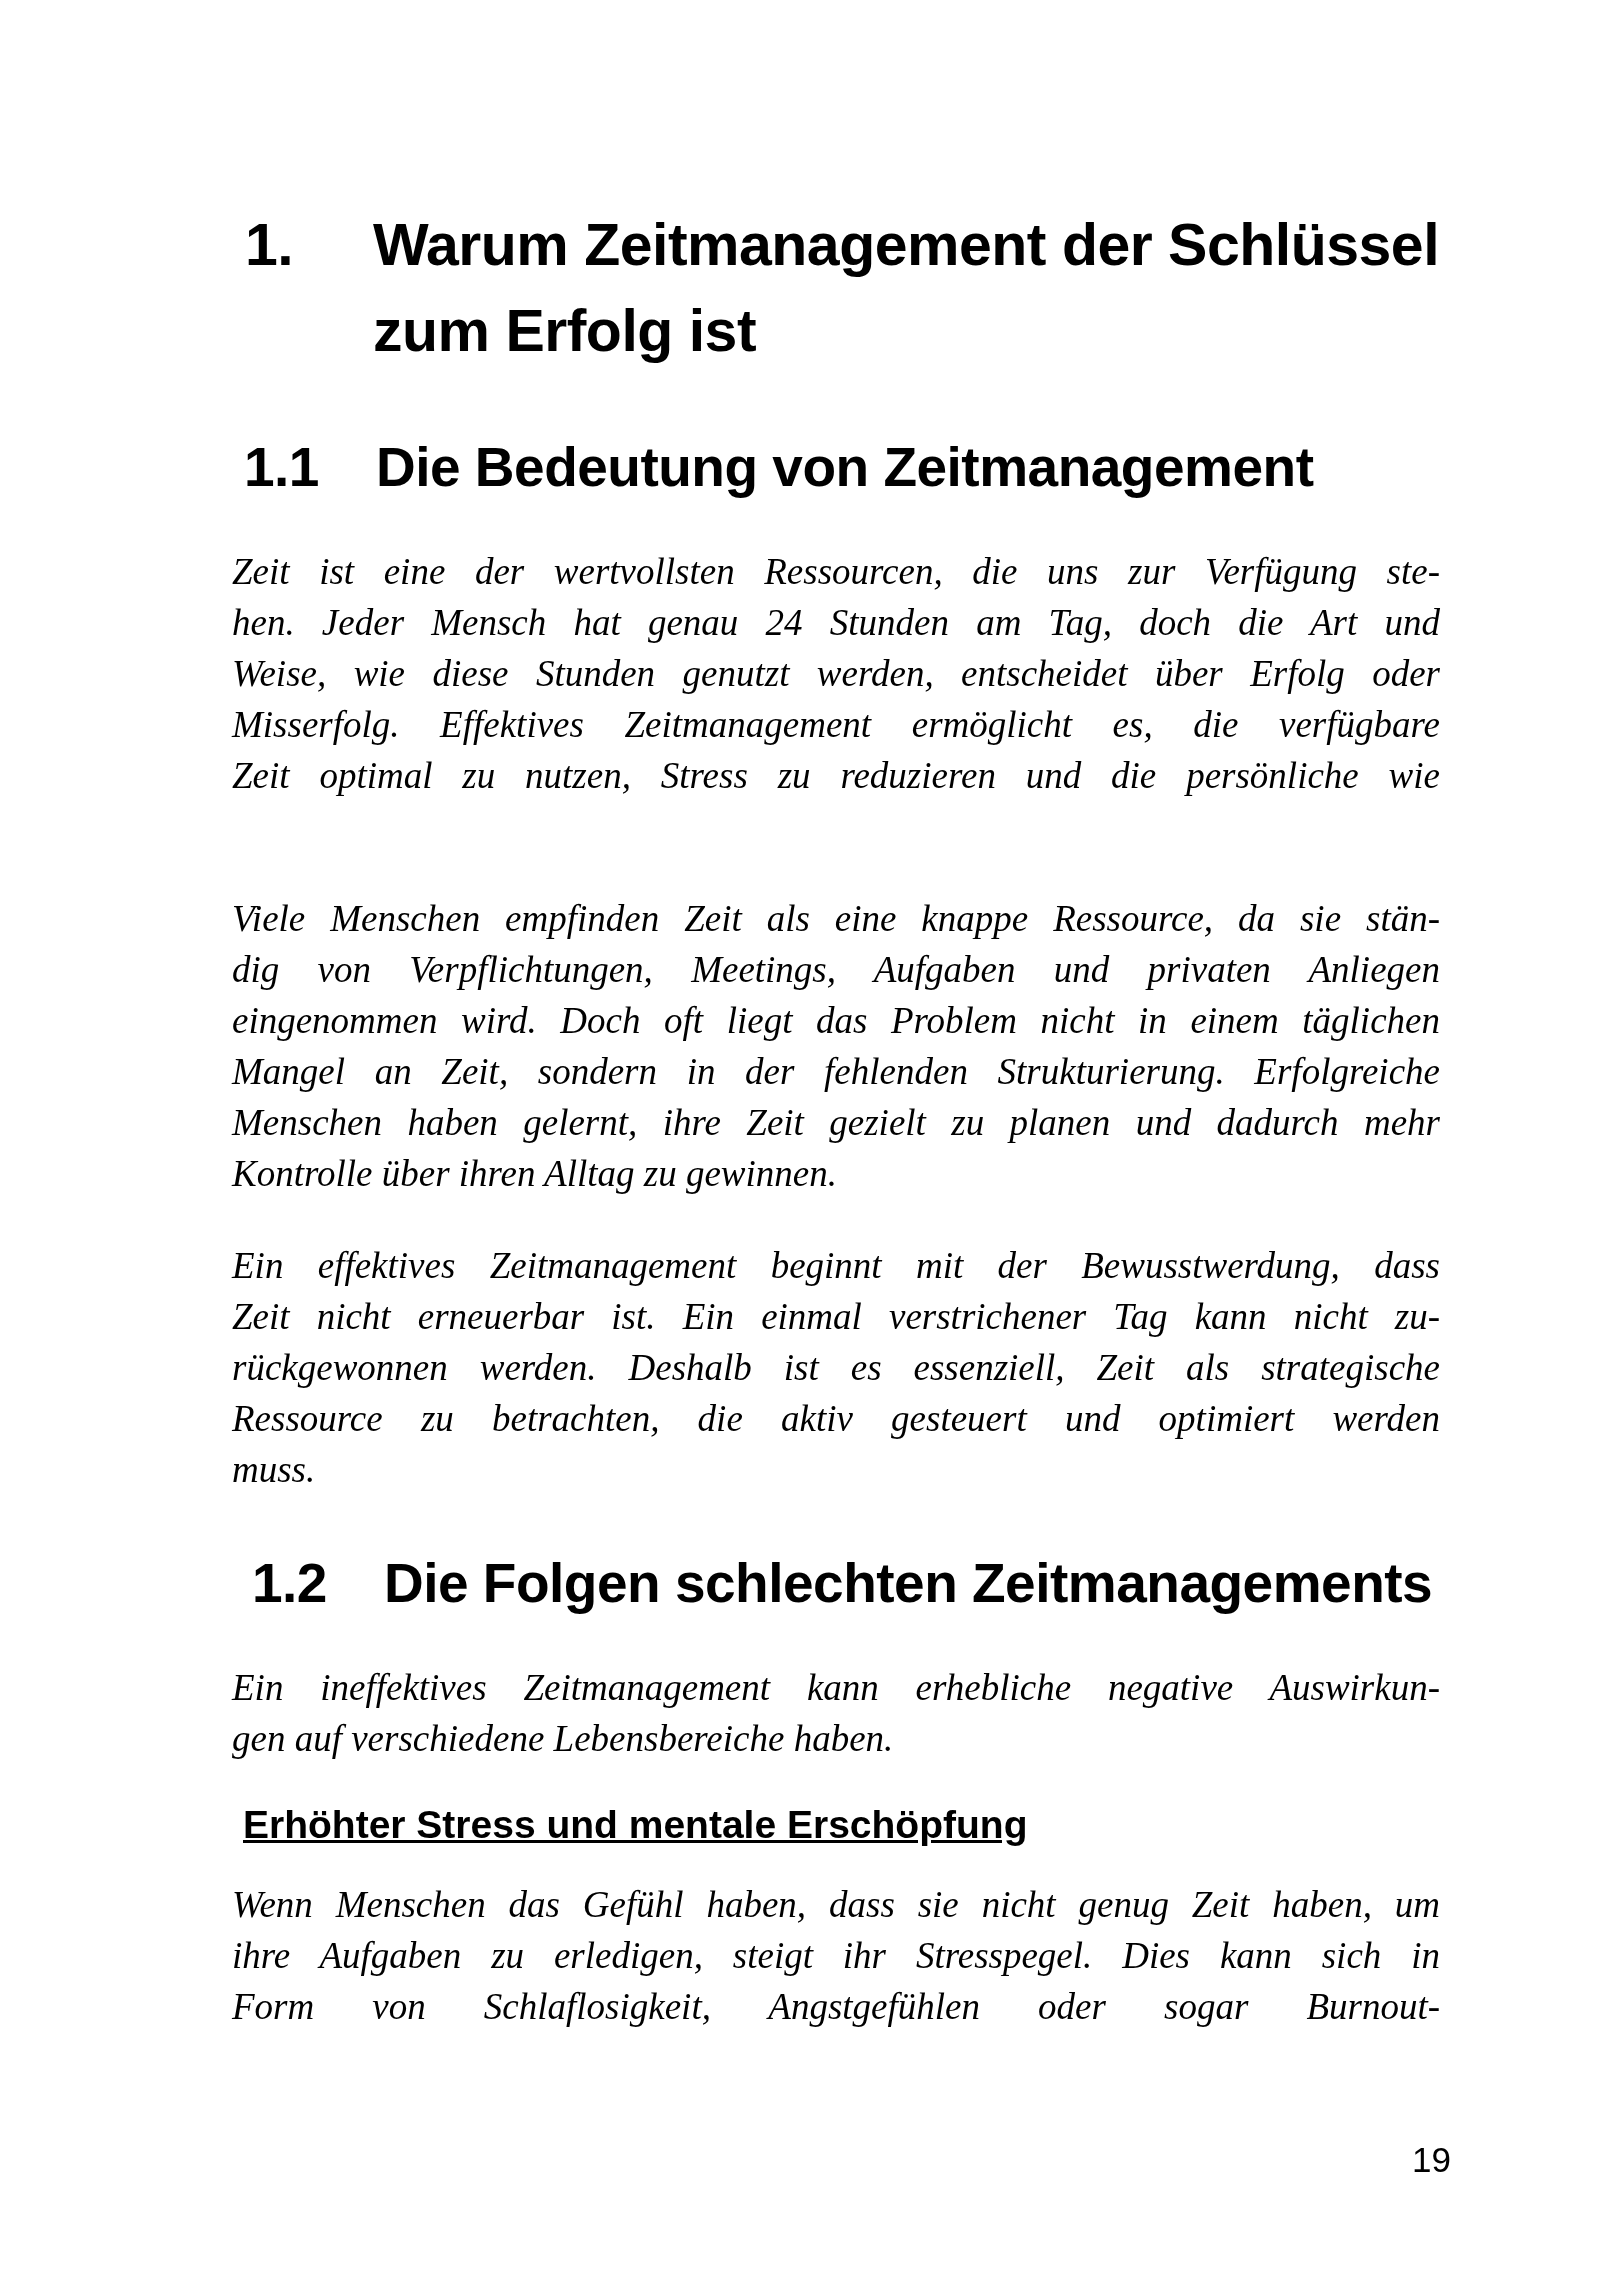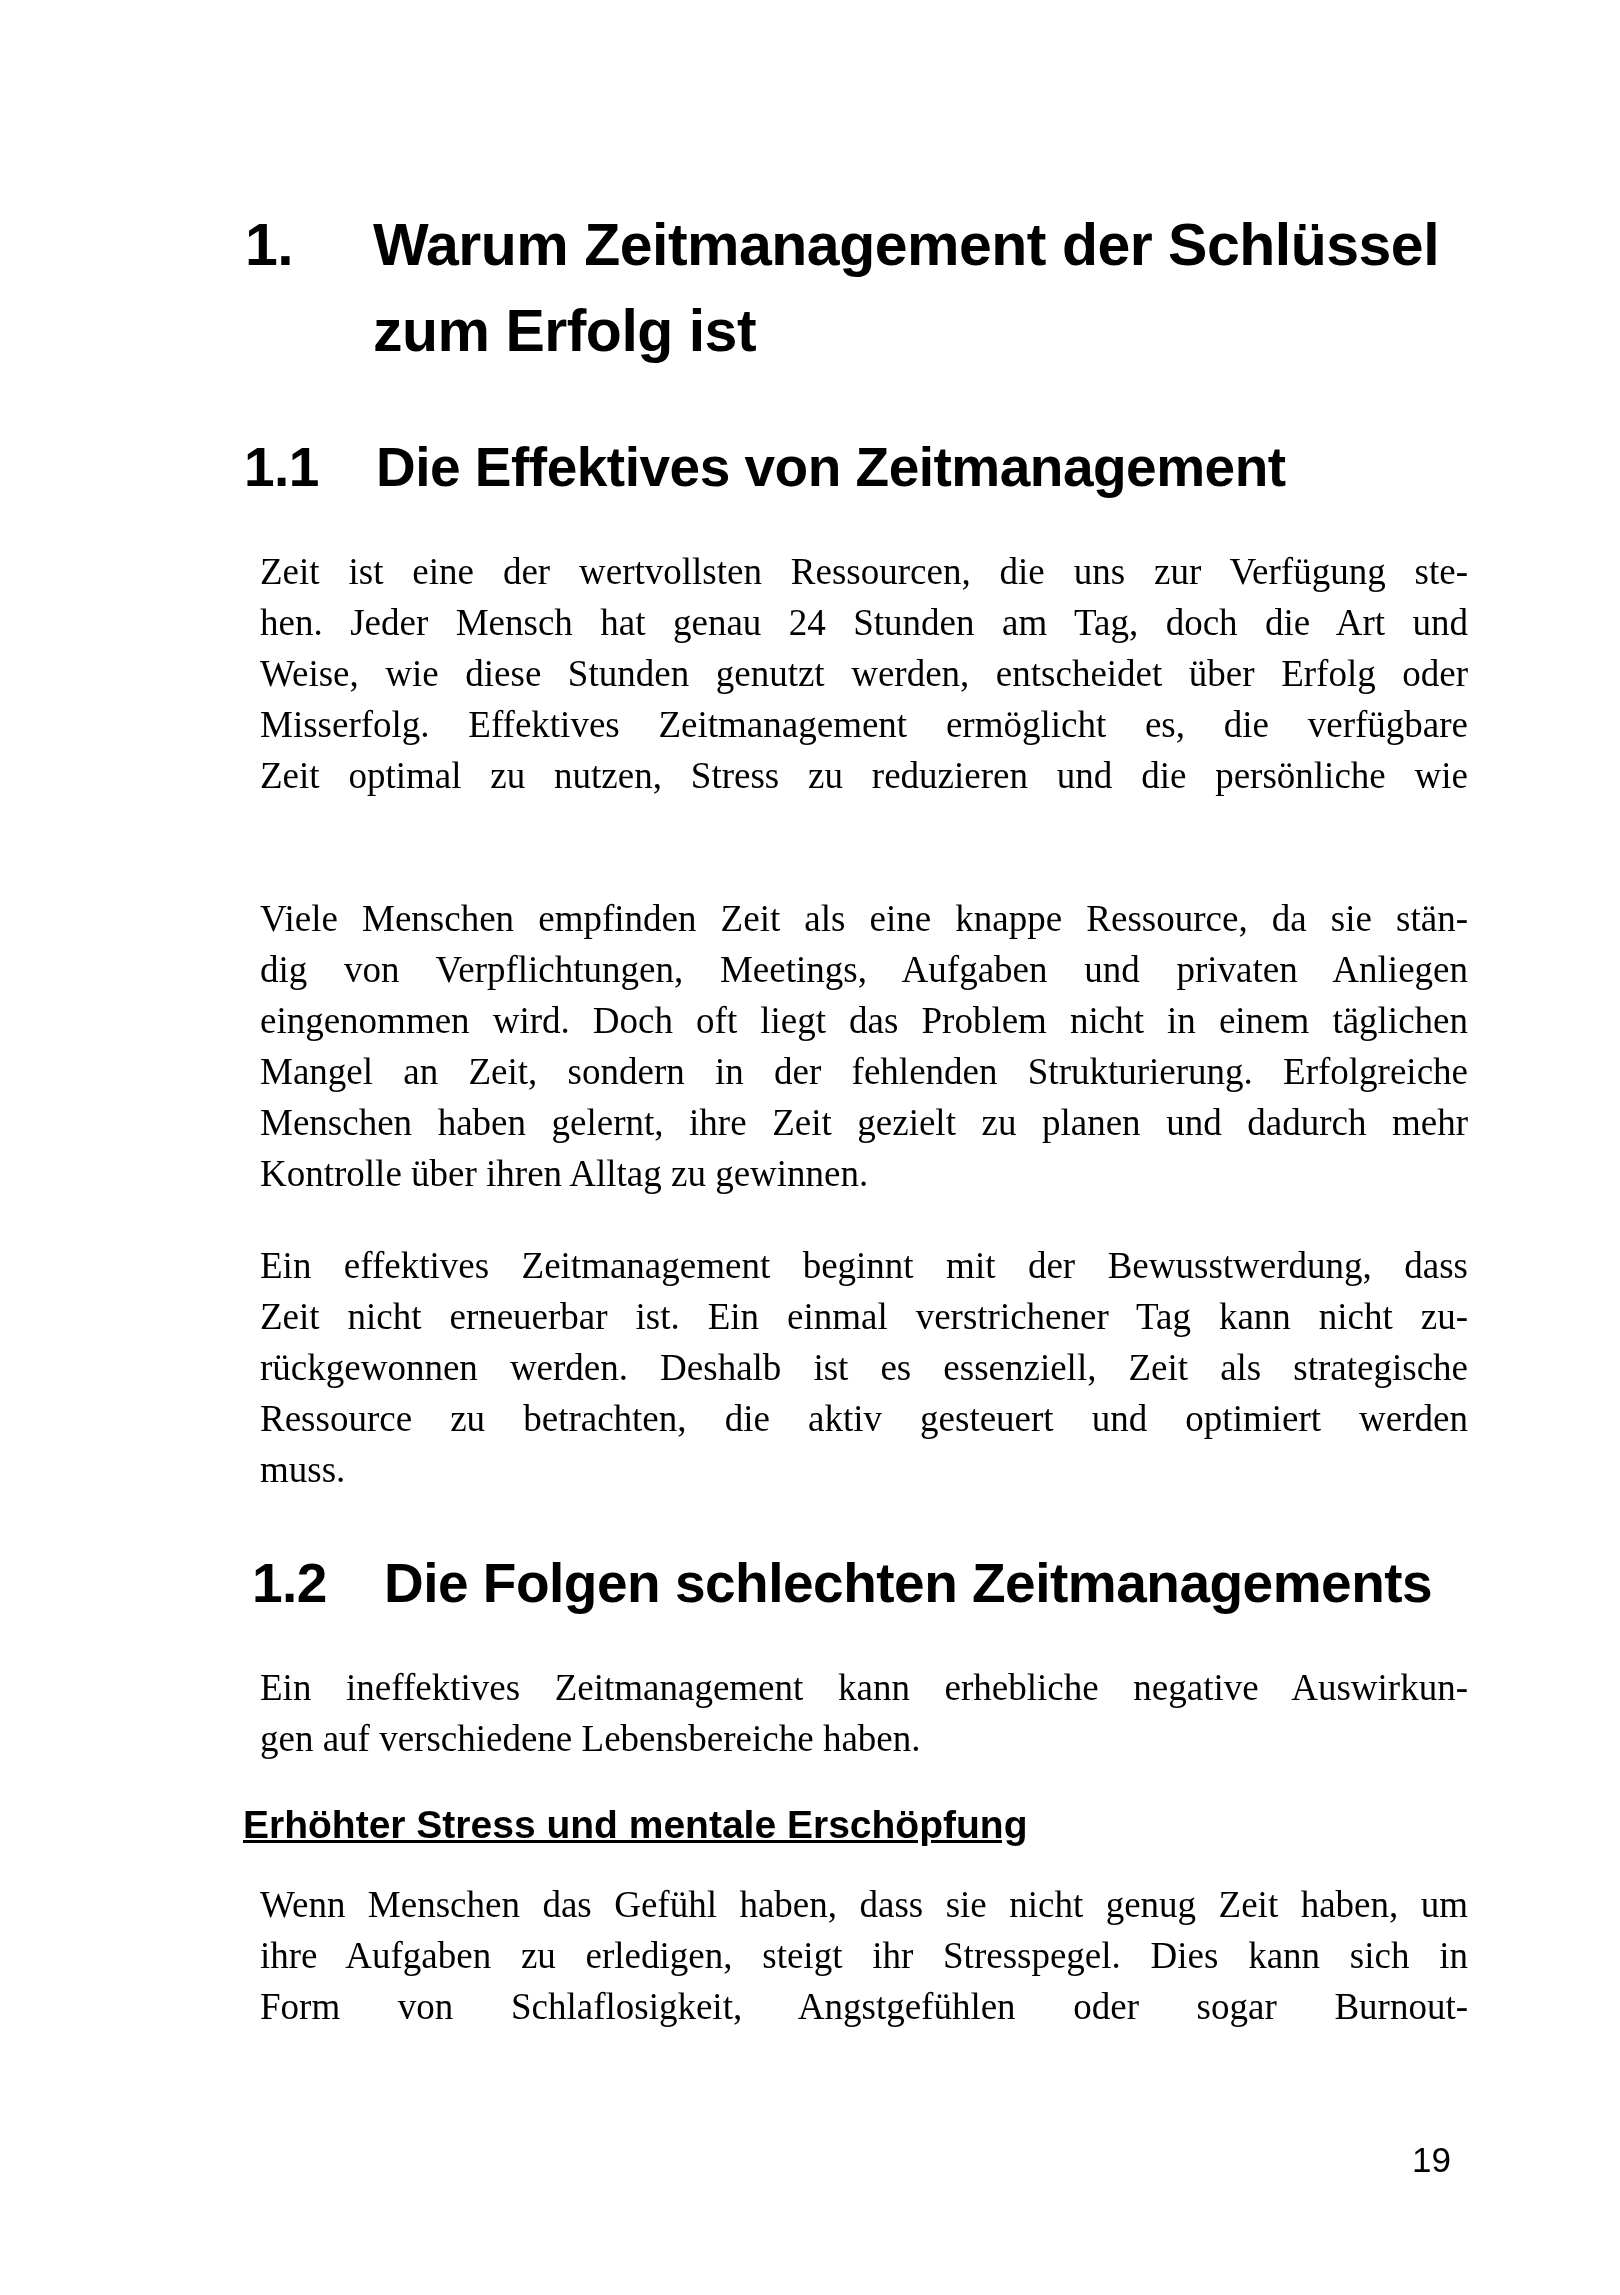--- a/index.html
+++ b/index.html
@@ -40,24 +40,25 @@
     line-height: 74px;
     letter-spacing: -0.5px;
     white-space: nowrap;
   }
   .h2-num { width: 132px; flex: 0 0 auto; }
   #sec-1-1 { top: 430px; }
   #sec-1-2 { top: 1546px; margin-left: 8px; }
   
   .para {
     position: absolute;
-    left: 260px;
+    left: 232px;
     width: 1208px;
     font-size: 37px;
     line-height: 51px;
+    font-style: italic;
   }
   .pline {
     height: 51px;
     text-align: justify;
     text-align-last: justify;
   }
   .pline.left-last { text-align-last: left; }
   #p1 { top: 546px; }
   #p2 { top: 893px; }
   #p3 { top: 1240px; }
@@ -91,21 +92,21 @@
 
 <div class="page">
 
   <div class="h1">
     <div class="h1-num">1.</div>
     <div class="h1-title">Warum Zeitmanagement der Schlüssel zum Erfolg ist</div>
   </div>
 
   <div class="h2" id="sec-1-1">
     <div class="h2-num">1.1</div>
-    <div class="h2-title">Die Effektives von Zeitmanagement</div>
+    <div class="h2-title">Die Bedeutung von Zeitmanagement</div>
   </div>
 
   <div class="para" id="p1">
     <div class="pline">Zeit ist eine der wertvollsten Ressourcen, die uns zur Verfügung ste-</div>
     <div class="pline">hen. Jeder Mensch hat genau 24 Stunden am Tag, doch die Art und</div>
     <div class="pline">Weise, wie diese Stunden genutzt werden, entscheidet über Erfolg oder</div>
     <div class="pline">Misserfolg. Effektives Zeitmanagement ermöglicht es, die verfügbare</div>
     <div class="pline">Zeit optimal zu nutzen, Stress zu reduzieren und die persönliche wie</div>
   </div>
 

